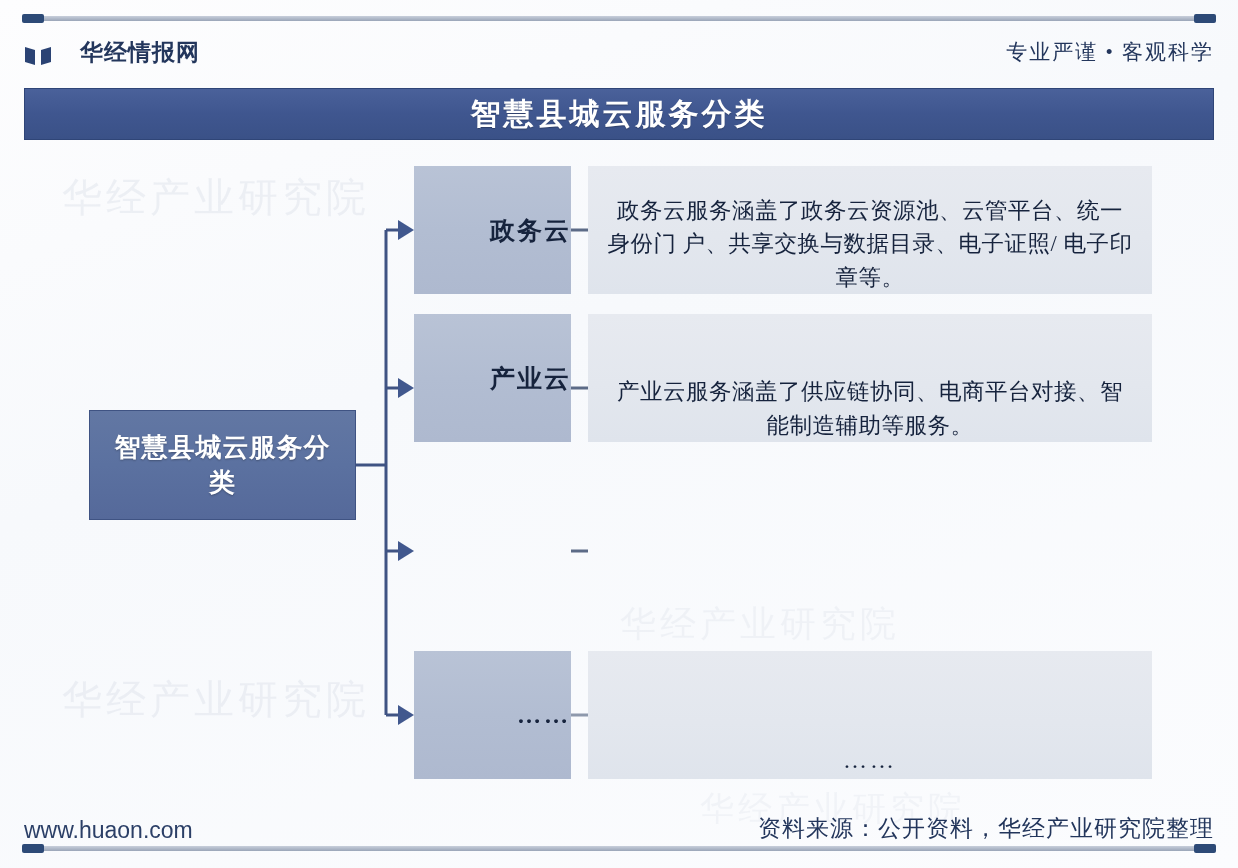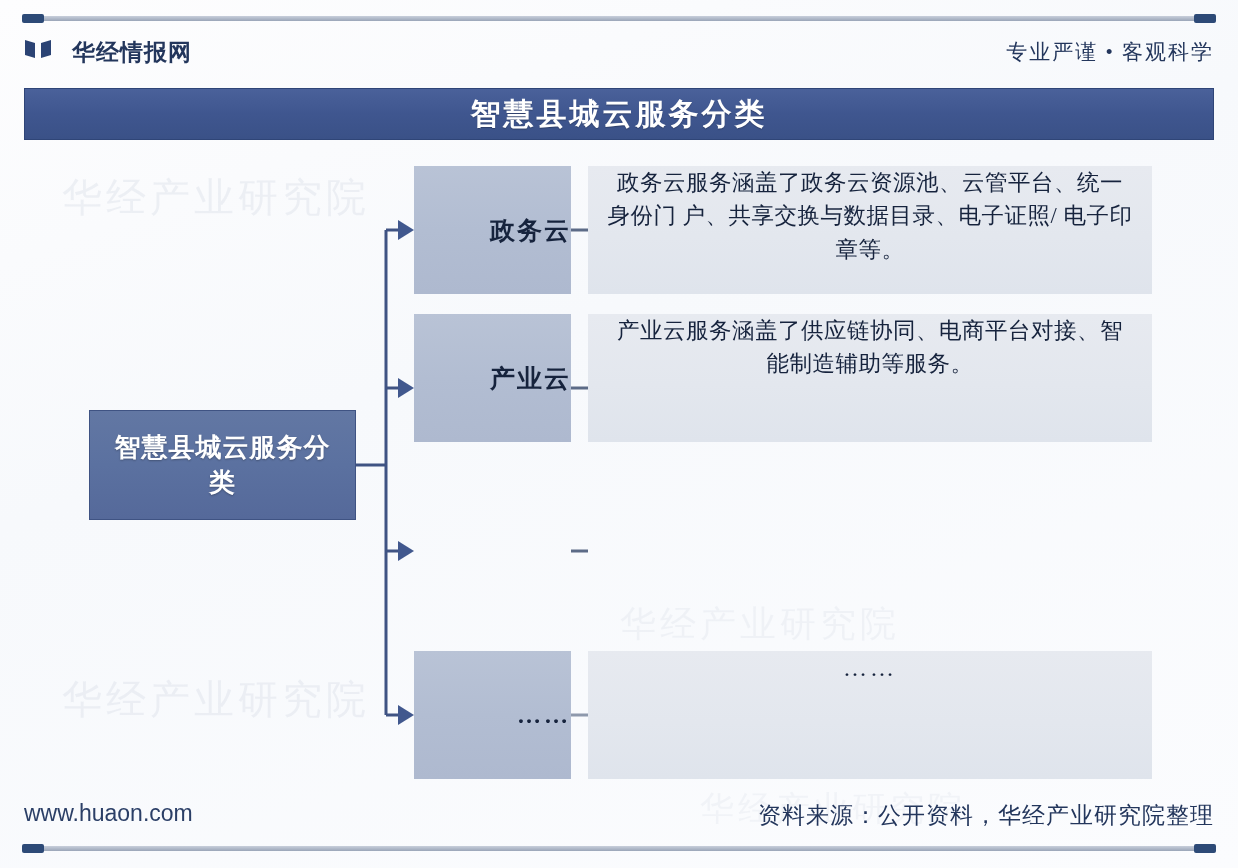--- a/index.html
+++ b/index.html
@@ -63,22 +63,22 @@
     left: 24px;
     top: 28px;
     width: 1190px;
     height: 48px;
     display: flex;
     align-items: center;
     justify-content: space-between;
   }
   .brand {
     display: flex;
-    align-items: flex-start;
-    gap: 20px;
+    align-items: flex-end;
+    gap: 28px;
   }
   .brand-mark {
     width: 28px;
     height: 24px;
     display: block;
   }
   .brand-name {
     font-size: 23px;
     color: #23365c;
     letter-spacing: 1px;
@@ -179,21 +179,21 @@
     color: #16233d;
     letter-spacing: 2px;
     font-family: "Liberation Serif", "DejaVu Serif", serif;
     font-weight: 600;
   }
   .desc-gap { width: 17px; }
   .desc-box {
     width: 564px;
     background: linear-gradient(to bottom, #e7eaf0 0%, #e3e7ee 55%, #dfe4ec 100%);
     display: flex;
-    align-items: flex-start;
+    align-items: flex-end;
     justify-content: center;
     box-sizing: border-box;
     padding: 0 18px;
   }
   .desc-text {
     font-size: 22.5px;
     line-height: 1.48;
     color: #16233d;
     text-align: center;
     letter-spacing: 0.5px;
@@ -203,21 +203,21 @@
   .row.ellipsis .desc-text { font-size: 24px; letter-spacing: 3px; }
 
   
   .footer {
     position: absolute;
     left: 24px;
     top: 800px;
     width: 1190px;
     height: 44px;
     display: flex;
-    align-items: flex-start;
+    align-items: flex-end;
     justify-content: space-between;
   }
   .site {
     font-size: 23px;
     color: #2b3f67;
     font-family: "Liberation Sans", "DejaVu Sans", sans-serif;
   }
   .source {
     font-size: 23px;
     color: #23365c;

